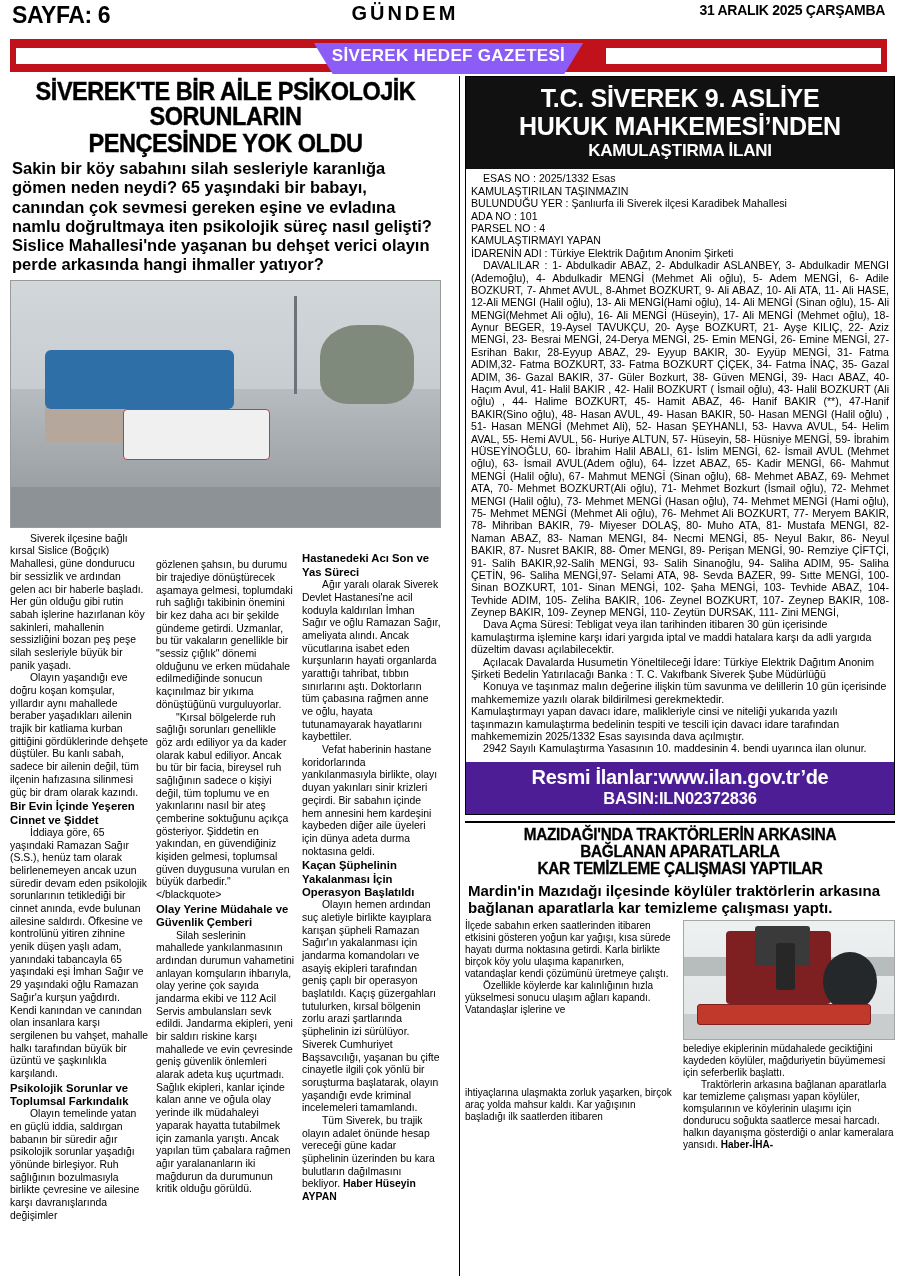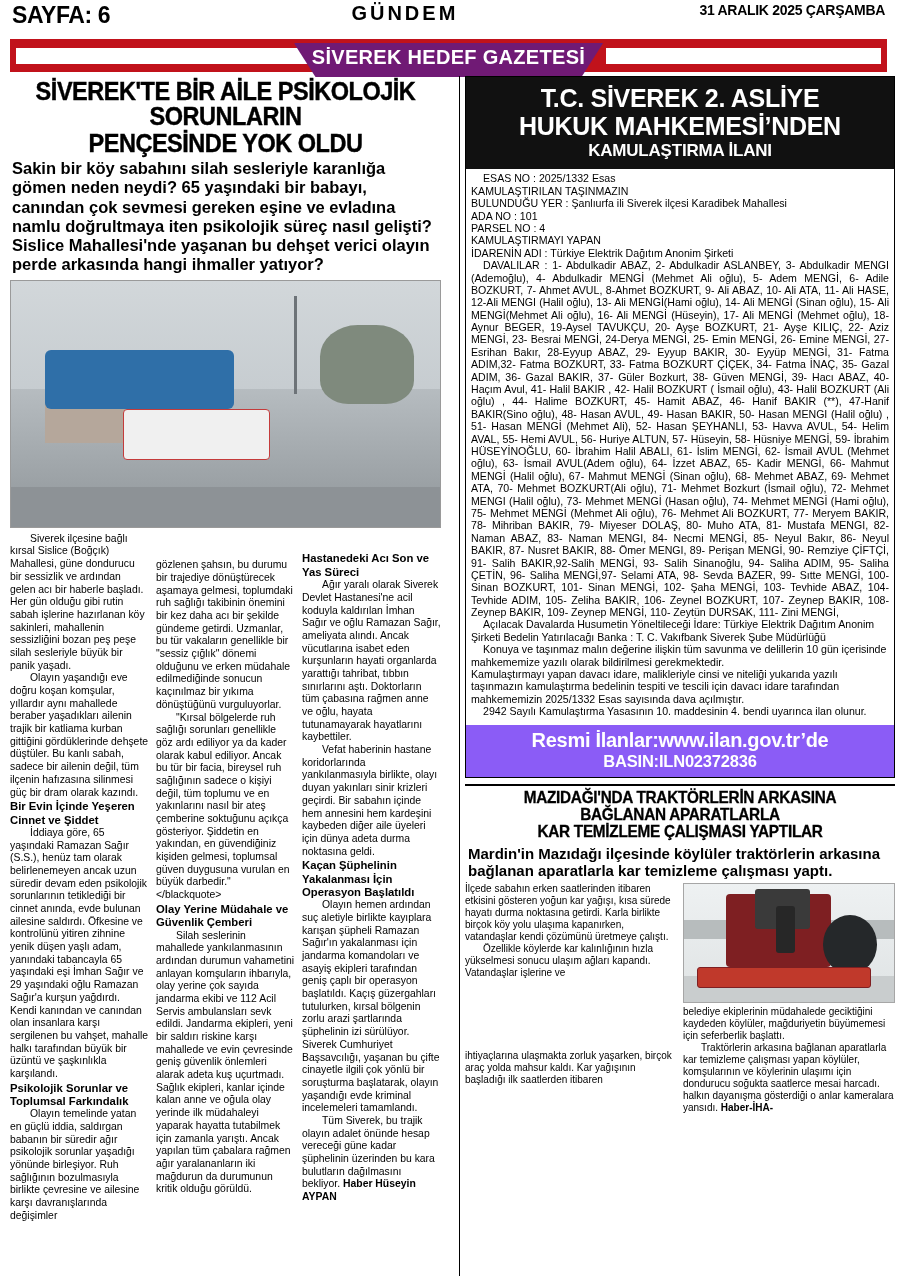--- a/index.html
+++ b/index.html
@@ -18,21 +18,21 @@
   .section-name{font-weight:bold;font-size:20px;letter-spacing:3px;}
   .issue-date{font-weight:bold;font-size:14px;letter-spacing:-0.3px;}
 
   .rule-top{height:4px;background:#c1121b;margin:3px 4px 0 4px;}
   .banner-wrap{position:relative;height:26px;margin:0 4px;}
   .banner-bar{position:absolute;left:0;right:0;top:0;height:26px;background:#c1121b;}
   .banner-inner-left{position:absolute;left:6px;top:5px;width:540px;height:16px;background:#fff;}
   .banner-inner-right{position:absolute;right:6px;top:5px;width:275px;height:16px;background:#fff;}
   .banner-tab{
     position:absolute;left:50%;transform:translateX(-50%);top:0;
-    background:#701a75;color:#fff;font-weight:bold;font-size:20px;letter-spacing:0.3px;
+    background:#8b5cf6;color:#fff;font-weight:bold;font-size:17px;letter-spacing:0.3px;
     padding:3px 18px 8px 18px;white-space:nowrap;
     clip-path:polygon(0 0,100% 0,93% 100%,7% 100%);
     text-align:center;
   }
   .rule-under{height:3px;background:#c1121b;margin:0 4px 4px 4px;}
 
   
   .body-grid{display:flex;gap:18px;padding:0 4px;height:1200px;}
   .col-left{width:434px;position:relative;}
   .col-right{width:441px;position:relative;border-left:1.5px solid #000;padding-left:5px;box-sizing:border-box;}
@@ -69,21 +69,21 @@
     background:#111;color:#fff;text-align:center;padding:7px 6px 8px 6px;
   }
   .notice-head .nh1{font-size:25px;font-weight:bold;letter-spacing:-0.3px;line-height:1.12;}
   .notice-head .nh2{font-size:25px;font-weight:bold;letter-spacing:-0.3px;line-height:1.12;}
   .notice-head .nh3{font-size:17px;font-weight:bold;letter-spacing:-0.2px;line-height:1.2;margin-top:1px;}
   .notice-body{padding:3px 5px 4px 5px;font-size:10.6px;line-height:1.17;text-align:left;}
   .notice-body p{margin:0;}
   .notice-body p.ind{text-indent:12px;}
   .notice-body p.defs{text-indent:12px;text-align:justify;}
   .notice-foot{
-    background:#8b5cf6;color:#fff;text-align:center;padding:4px 4px 6px 4px;margin-top:3px;
+    background:#4c1d95;color:#fff;text-align:center;padding:4px 4px 6px 4px;margin-top:3px;
   }
   .notice-foot .nf1{font-size:20px;font-weight:bold;letter-spacing:-0.3px;}
   .notice-foot .nf2{font-size:16.5px;font-weight:bold;letter-spacing:-0.2px;}
 
   
   .snow{margin-top:6px;border-top:2px solid #000;padding-top:3px;}
   .snow-head{
     text-align:center;font-weight:bold;font-size:16.5px;line-height:1.05;letter-spacing:-0.3px;
     transform:scaleX(0.93);-webkit-text-stroke:0.3px #000;
   }
@@ -182,33 +182,34 @@
           <p>Olayın hemen ardından suç aletiyle birlikte kayıplara karışan şüpheli Ramazan Sağır'ın yakalanması için jandarma komandoları ve asayiş ekipleri tarafından geniş çaplı bir operasyon başlatıldı. Kaçış güzergahları tutulurken, kırsal bölgenin zorlu arazi şartlarında şüphelinin izi sürülüyor. Siverek Cumhuriyet Başsavcılığı, yaşanan bu çifte cinayetle ilgili çok yönlü bir soruşturma başlatarak, olayın yaşandığı evde kriminal incelemeleri tamamlandı.</p>
           <p><span>Tüm Siverek, bu trajik olayın adalet önünde hesap vereceği güne kadar şüphelinin üzerinden bu kara bulutların dağılmasını bekliyor.</span> <span class="byline">Haber Hüseyin AYPAN</span></p>
         </div>
       </div>
     </div>
 
     <div class="col-right">
 
       <div class="notice">
         <div class="notice-head">
-          <div class="nh1">T.C. SİVEREK 2. ASLİYE</div>
+          <div class="nh1">T.C. SİVEREK 9. ASLİYE</div>
           <div class="nh2">HUKUK MAHKEMESİ’NDEN</div>
           <div class="nh3">KAMULAŞTIRMA İLANI</div>
         </div>
         <div class="notice-body">
           <p class="ind">ESAS NO : 2025/1332 Esas</p>
           <p>KAMULAŞTIRILAN TAŞINMAZIN</p>
           <p>BULUNDUĞU YER : Şanlıurfa ili Siverek ilçesi Karadibek Mahallesi</p>
           <p>ADA NO : 101</p>
           <p>PARSEL NO : 4</p>
           <p>KAMULAŞTIRMAYI YAPAN</p>
           <p>İDARENİN ADI : Türkiye Elektrik Dağıtım Anonim Şirketi</p>
           <p class="defs">DAVALILAR : 1- Abdulkadir ABAZ, 2- Abdulkadir ASLANBEY, 3- Abdulkadir MENGI (Ademoğlu), 4- Abdulkadir MENGİ (Mehmet Ali oğlu), 5- Adem MENGİ, 6- Adile BOZKURT, 7- Ahmet AVUL, 8-Ahmet BOZKURT, 9- Ali ABAZ, 10- Ali ATA, 11- Ali HASE, 12-Ali MENGI (Halil oğlu), 13- Ali MENGİ(Hami oğlu), 14- Ali MENGİ (Sinan oğlu), 15- Ali MENGİ(Mehmet Ali oğlu), 16- Ali MENGİ (Hüseyin), 17- Ali MENGİ (Mehmet oğlu), 18- Aynur BEGER, 19-Aysel TAVUKÇU, 20- Ayşe BOZKURT, 21- Ayşe KILIÇ, 22- Aziz MENGİ, 23- Besrai MENGİ, 24-Derya MENGİ, 25- Emin MENGİ, 26- Emine MENGİ, 27- Esrihan Bakır, 28-Eyyup ABAZ, 29- Eyyup BAKIR, 30- Eyyüp MENGİ, 31- Fatma ADIM,32- Fatma BOZKURT, 33- Fatma BOZKURT ÇİÇEK, 34- Fatma İNAÇ, 35- Gazal ADIM, 36- Gazal BAKIR, 37- Güler Bozkurt, 38- Güven MENGİ, 39- Hacı ABAZ, 40- Haçım Avul, 41- Halil BAKIR , 42- Halil BOZKURT ( İsmail oğlu), 43- Halil BOZKURT (Ali oğlu) , 44- Halime BOZKURT, 45- Hamit ABAZ, 46- Hanif BAKIR (**), 47-Hanif BAKIR(Sino oğlu), 48- Hasan AVUL, 49- Hasan BAKIR, 50- Hasan MENGI (Halil oğlu) , 51- Hasan MENGİ (Mehmet Ali), 52- Hasan ŞEYHANLI, 53- Havva AVUL, 54- Helim AVAL, 55- Hemi AVUL, 56- Huriye ALTUN, 57- Hüseyin, 58- Hüsniye MENGİ, 59- İbrahim HÜSEYİNOĞLU, 60- İbrahim Halil ABALI, 61- İslim MENGİ, 62- İsmail AVUL (Mehmet oğlu), 63- İsmail AVUL(Adem oğlu), 64- İzzet ABAZ, 65- Kadir MENGİ, 66- Mahmut MENGİ (Halil oğlu), 67- Mahmut MENGİ (Sinan oğlu), 68- Mehmet ABAZ, 69- Mehmet ATA, 70- Mehmet BOZKURT(Ali oğlu), 71- Mehmet Bozkurt (İsmail oğlu), 72- Mehmet MENGI (Halil oğlu), 73- Mehmet MENGİ (Hasan oğlu), 74- Mehmet MENGİ (Hami oğlu), 75- Mehmet MENGİ (Mehmet Ali oğlu), 76- Mehmet Ali BOZKURT, 77- Meryem BAKIR, 78- Mihriban BAKIR, 79- Miyeser DOLAŞ, 80- Muho ATA, 81- Mustafa MENGI, 82- Naman ABAZ, 83- Naman MENGI, 84- Necmi MENGİ, 85- Neyul Bakır, 86- Neyul BAKIR, 87- Nusret BAKIR, 88- Ömer MENGI, 89- Perişan MENGİ, 90- Remziye ÇİFTÇİ, 91- Salih BAKIR,92-Salih MENGİ, 93- Salih Sinanoğlu, 94- Saliha ADIM, 95- Saliha ÇETİN, 96- Saliha MENGİ,97- Selami ATA, 98- Sevda BAZER, 99- Sıtte MENGİ, 100- Sinan BOZKURT, 101- Sinan MENGİ, 102- Şaha MENGİ, 103- Tevhide ABAZ, 104- Tevhide ADIM, 105- Zeliha BAKIR, 106- Zeynel BOZKURT, 107- Zeynep BAKIR, 108- Zeynep BAKIR, 109- Zeynep MENGİ, 110- Zeytün DURSAK, 111- Zini MENGİ,</p>
+          <p class="ind">Dava Açma Süresi: Tebligat veya ilan tarihinden itibaren 30 gün içerisinde kamulaştırma işlemine karşı idari yargıda iptal ve maddi hatalara karşı da adli yargıda düzeltim davası açılabilecektir.</p>
           <p class="ind">Açılacak Davalarda Husumetin Yöneltileceği İdare: Türkiye Elektrik Dağıtım Anonim Şirketi Bedelin Yatırılacağı Banka : T. C. Vakıfbank Siverek Şube Müdürlüğü</p>
           <p class="ind">Konuya ve taşınmaz malın değerine ilişkin tüm savunma ve delillerin 10 gün içerisinde mahkememize yazılı olarak bildirilmesi gerekmektedir.</p>
           <p>Kamulaştırmayı yapan davacı idare, malikleriyle cinsi ve niteliği yukarıda yazılı taşınmazın kamulaştırma bedelinin tespiti ve tescili için davacı idare tarafından mahkememizin 2025/1332 Esas sayısında dava açılmıştır.</p>
           <p class="ind">2942 Sayılı Kamulaştırma Yasasının 10. maddesinin 4. bendi uyarınca ilan olunur.</p>
         </div>
         <div class="notice-foot">
           <div class="nf1">Resmi İlanlar:www.ilan.gov.tr’de</div>
           <div class="nf2">BASIN:ILN02372836</div>
         </div>
       </div>

